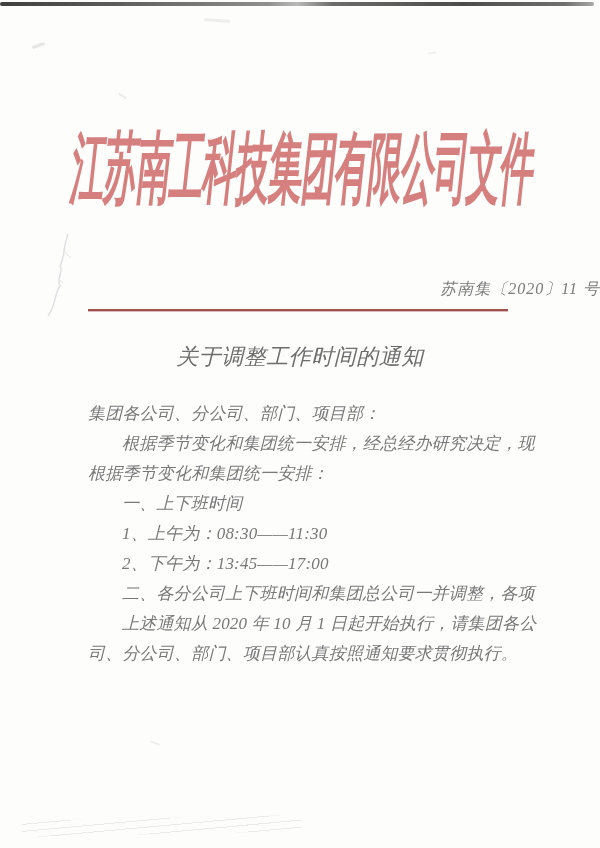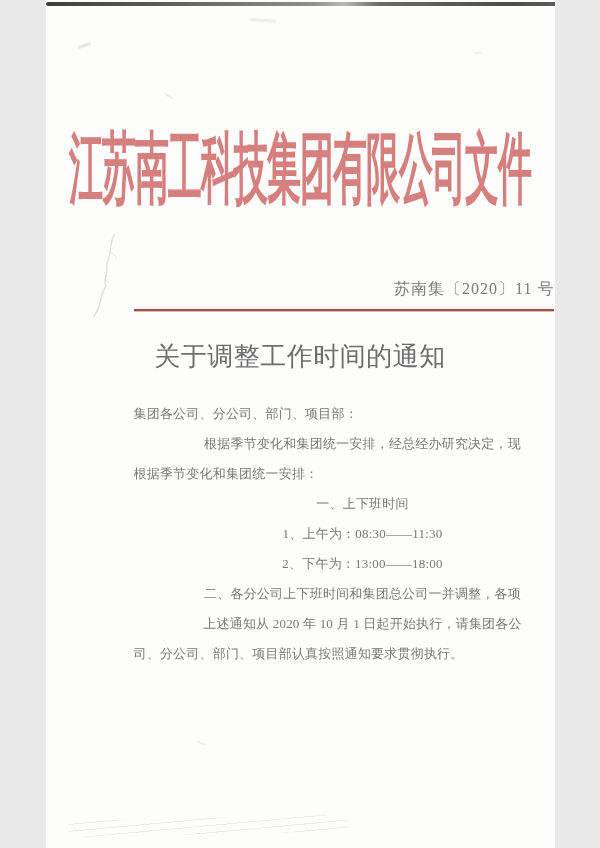--- a/index.html
+++ b/index.html
@@ -5,25 +5,26 @@
   :root{
     --letterhead-red:#d5807e;
     --separator-red:#a14f4f;
     --body-gray:#787878;
     --title-gray:#6e6e6e;
     --docnum-gray:#7a7a7a;
   }
   html,body{margin:0;padding:0;background:#e9e9e9;}
   .page{
     position:relative;
-    width:509px;height:848px;
+    width:600px;height:848px;
     margin:0 auto;
     background:#fdfdfc;
     overflow:hidden;
     font-family:"Liberation Serif","DejaVu Serif",serif;
+    font-style:italic;
   }
   
   .scan-top-line{
     position:absolute;top:2px;left:0;width:594px;height:4px;
     background:linear-gradient(90deg,
       #3f3f3f 0%,#5a5a5a 18%,#8f8f8f 45%,#b9b9b9 50%,
       #6b6b6b 56%,#4c4c4c 78%,#6f6f6f 95%,#a9a9a9 100%);
     border-radius:2px;
   }
   .letterhead{
@@ -41,32 +42,32 @@
     color:var(--docnum-gray);
   }
   .red-rule{
     position:absolute;top:309px;left:88px;width:420px;height:2px;
     background:var(--separator-red);
     box-shadow:0 1px 0 #dbb9b9;
   }
   .notice-title{
     position:absolute;top:341px;left:0;right:0;
     text-align:center;
-    font-size:26px;line-height:32px;letter-spacing:.5px;
+    font-size:22px;line-height:32px;letter-spacing:.5px;
     color:var(--title-gray);
   }
   .body-text{
     position:absolute;top:402px;left:88px;width:424px;
-    font-size:13px;letter-spacing:.2px;
+    font-size:17px;letter-spacing:.2px;
     color:var(--body-gray);
   }
   .body-text .line{
     height:30px;line-height:24px;white-space:nowrap;
   }
-  .body-text .line.indent{padding-left:34px;text-align:center;}
+  .body-text .line.indent{padding-left:34px;}
   
   .scratch{
     position:absolute;left:38px;top:232px;width:44px;height:86px;
     opacity:.55;
   }
   .smudge-bottom{
     position:absolute;left:22px;top:818px;width:280px;height:16px;
     background:repeating-linear-gradient(176deg,
       transparent 0 3px,#d9d9d9 3px 4px,transparent 4px 7px);
     opacity:.5;transform:rotate(-1.2deg);
@@ -103,21 +104,21 @@
   <div class="red-rule"></div>
 
   <div class="notice-title">关于调整工作时间的通知</div>
 
   <div class="body-text">
       <div class="line">集团各公司、分公司、部门、项目部：</div>
       <div class="line indent">根据季节变化和集团统一安排，经总经办研究决定，现</div>
       <div class="line">根据季节变化和集团统一安排：</div>
       <div class="line indent">一、上下班时间</div>
       <div class="line indent">1、上午为：08:30——11:30</div>
-      <div class="line indent">2、下午为：13:00——18:00</div>
+      <div class="line indent">2、下午为：13:45——17:00</div>
       <div class="line indent">二、各分公司上下班时间和集团总公司一并调整，各项</div>
       <div class="line indent">上述通知从 2020 年 10 月 1 日起开始执行，请集团各公</div>
       <div class="line">司、分公司、部门、项目部认真按照通知要求贯彻执行。</div>
     </div>
 
   <div class="smudge-bottom"></div>
 
 </div>
 
 </body></html>

